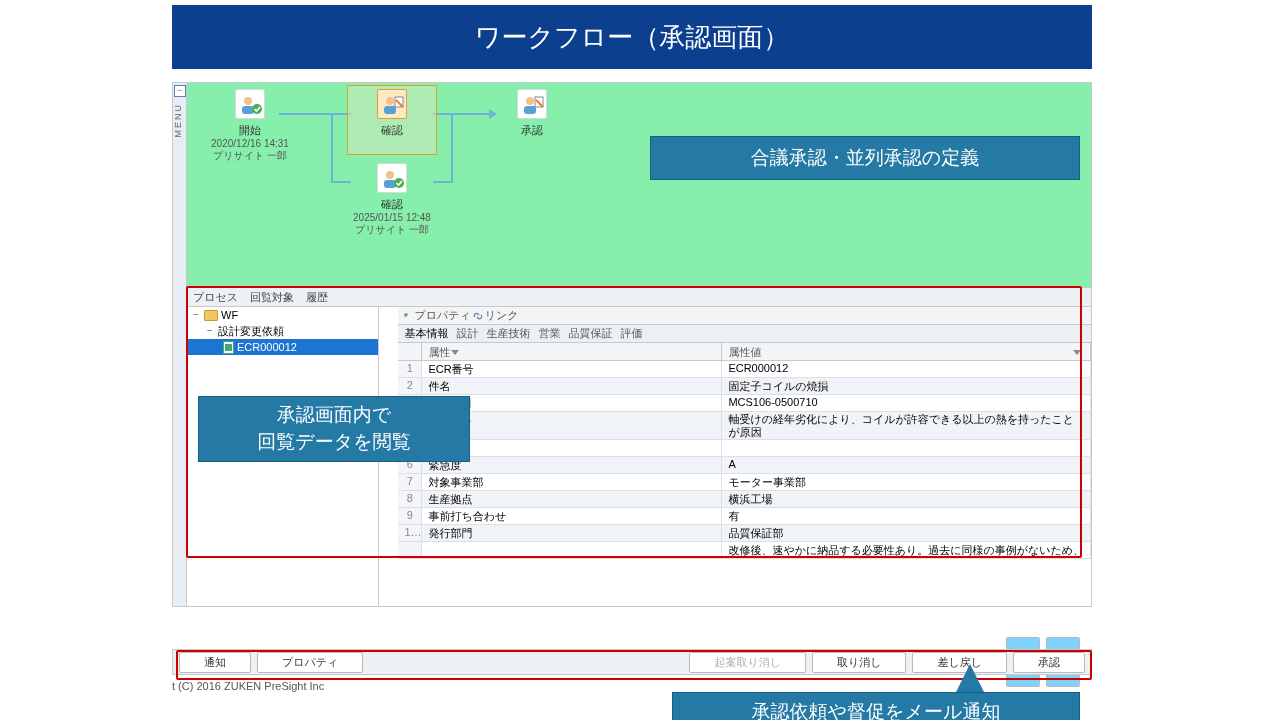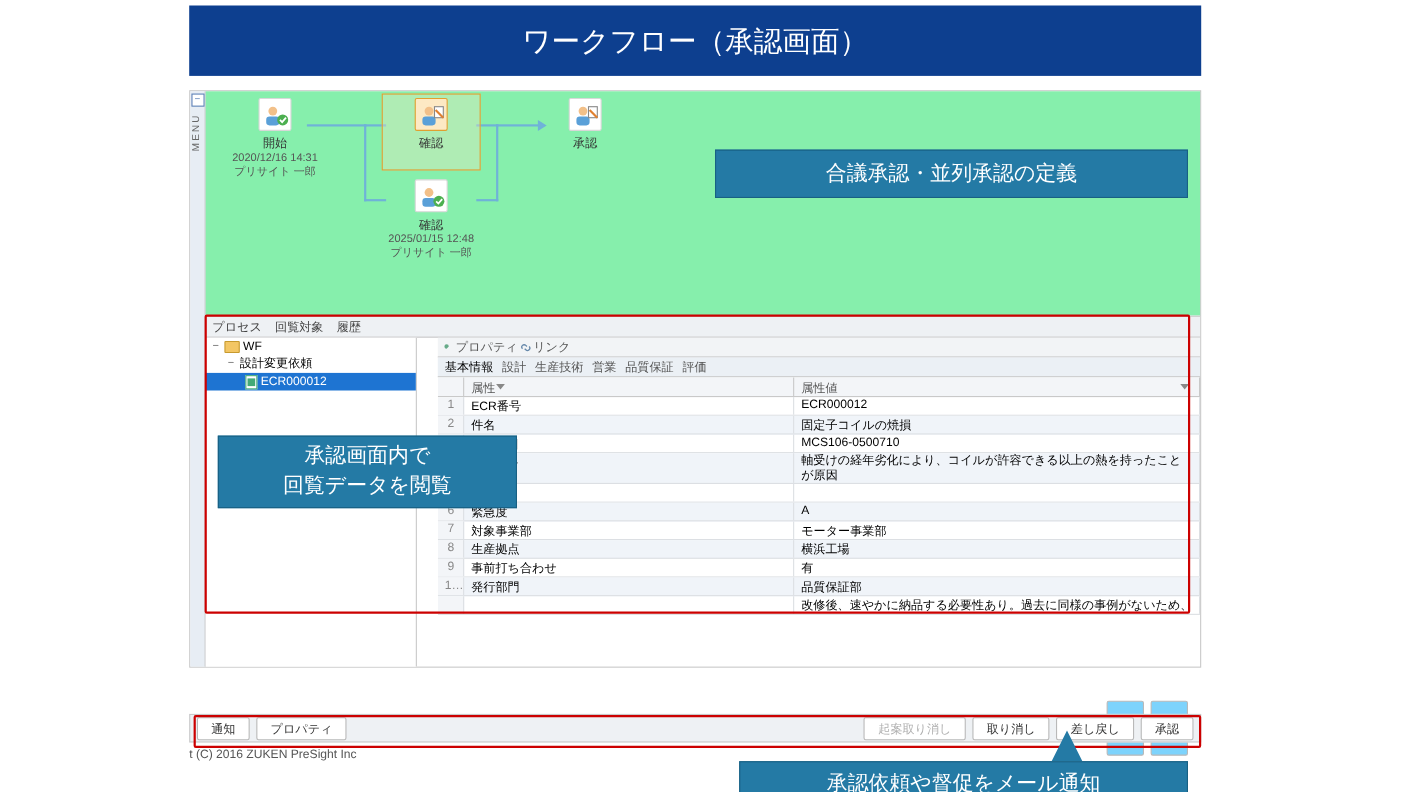--- a/index.html
+++ b/index.html
@@ -171,21 +171,21 @@
   .action-bar {
     position:absolute;
     left:172px; top:649px; width:920px; height:26px;
     background:#eef1f4;
     border:1px solid #c9c9c9;
     display:flex; align-items:center; justify-content:space-between;
     padding:0 6px;
     font-size:11px;
   }
   .action-bar .btn {
-    border:1px solid #b9b9b9; background:#fff; padding:2px 12px; border-radius:2px;
+    border:1px solid #b9b9b9; background:#fff; padding:2px 24px; border-radius:2px;
     color:#333;
   }
   .action-bar .btn.disabled { color:#b0b0b0; }
   .action-bar .left, .action-bar .right { display:flex; gap:6px; }
   
   .mini-btns {
     position:absolute;
     left:1006px; top:637px;
     display:flex; gap:6px;
     font-size:10px;

